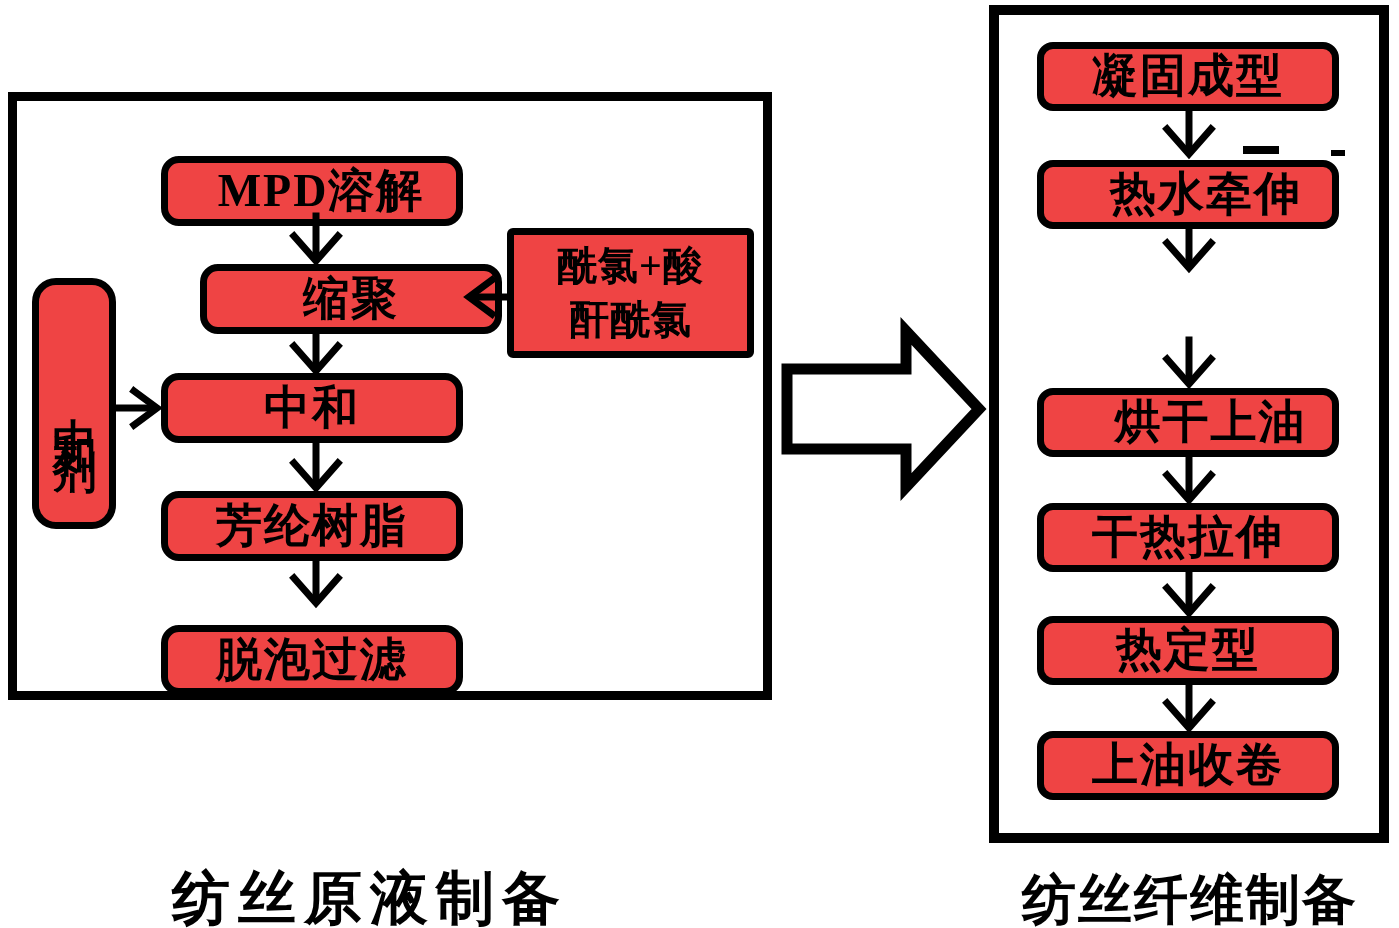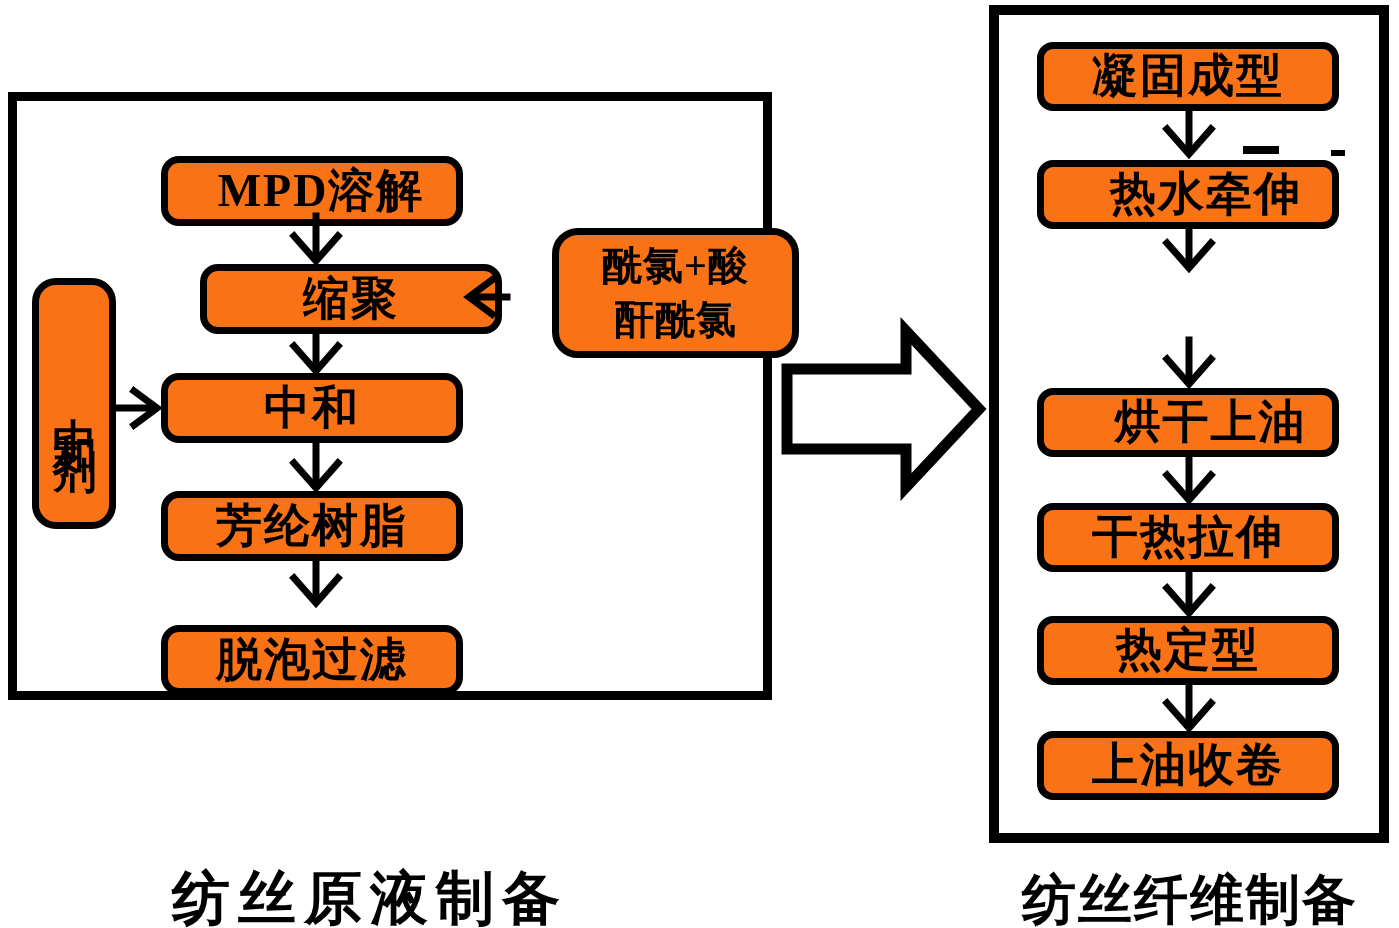--- a/index.html
+++ b/index.html
@@ -18,42 +18,42 @@
     background: transparent;
   }
   .frame.left  { left: 8px;   top: 92px; width: 764px; height: 608px; border: 9px  solid #000; }
   .frame.right { left: 989px; top: 5px;  width: 400px; height: 838px; border: 10px solid #000; }
 
   .node {
     position: absolute;
     box-sizing: border-box;
     border: 7px solid #000;
     border-radius: 18px;
-    background: #f97316;
+    background: #ef4444;
     display: flex;
     align-items: center;
     justify-content: center;
     font-weight: bold;
     font-size: 46px;
     line-height: 1.1;
     letter-spacing: 2px;
     text-align: center;
     white-space: pre-line;
   }
   
   .node.lcol { left: 161px; width: 302px; height: 70px; }
   .node.n-mpd     { top: 156px; padding-left: 18px; }
   .node.n-suoju   { top: 264px; margin-left: 39px; }
   .node.n-zhonghe { top: 373px; }
   .node.n-fanglun { top: 491px; }
   .node.n-tuopao  { top: 605px; margin-top: 20px; }
 
   .node.n-acyl {
     left: 507px; top: 228px; width: 247px; height: 130px;
-    border-radius: 26px; font-size: 40px; line-height: 1.35; letter-spacing: 1px; margin-left: 45px;
+    border-radius: 6px; font-size: 40px; line-height: 1.35; letter-spacing: 1px;
   }
   .node.n-neutralizer {
     left: 32px; top: 278px; width: 84px; height: 251px;
     border-radius: 24px; font-size: 44px;
     writing-mode: vertical-rl; text-orientation: upright; letter-spacing: 14px;
   }
 
   
   .node.rcol { left: 1037px; width: 302px; height: 69px; border-radius: 16px; }
   .node.r0 { top: 42px; }

